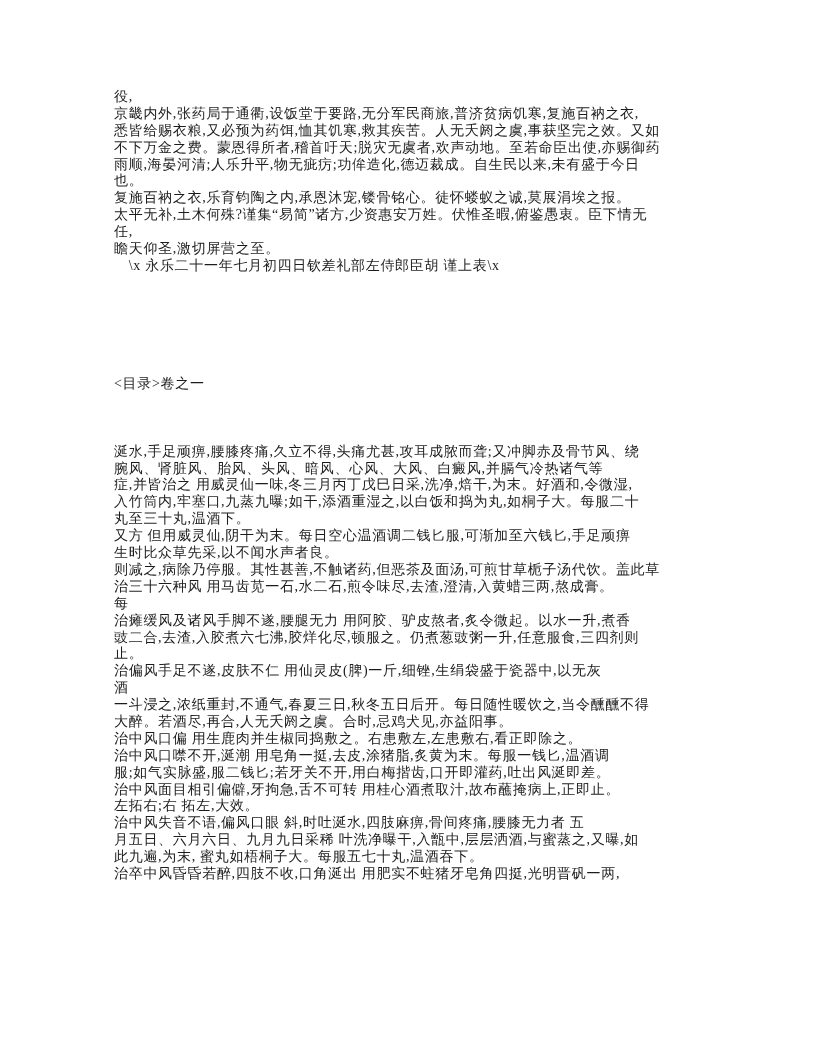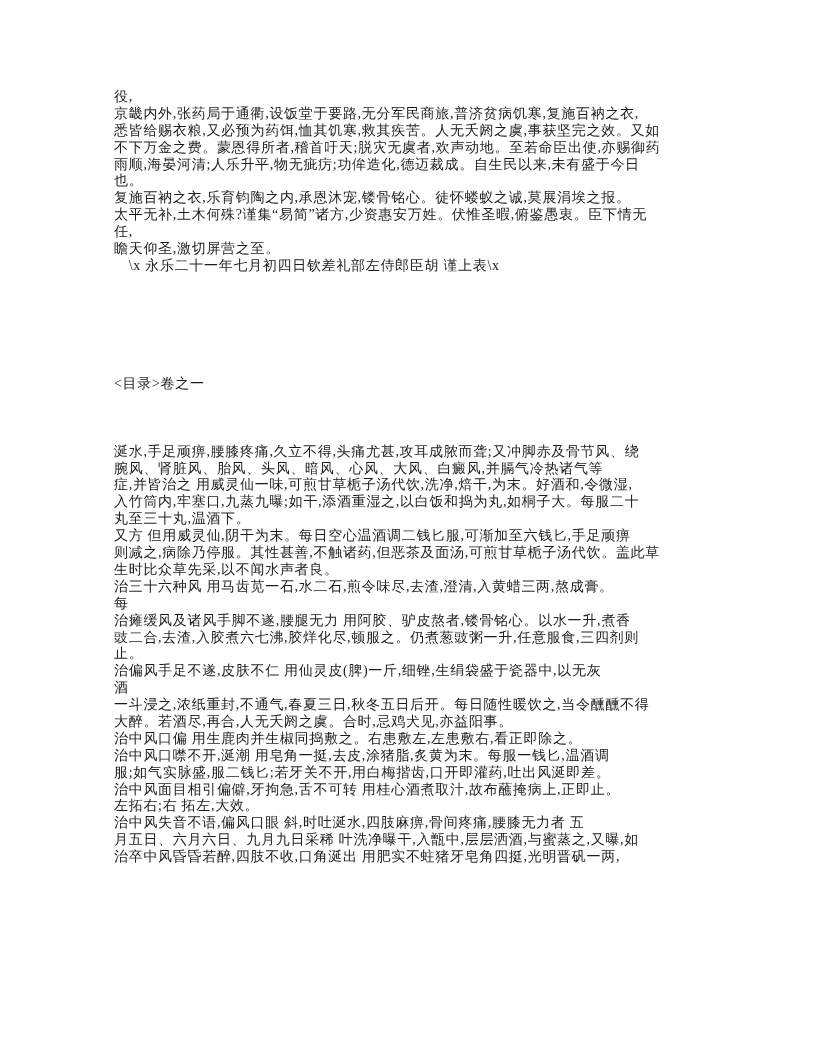--- a/index.html
+++ b/index.html
@@ -51,37 +51,38 @@
       <div class="line"> </div>
       <div class="line"> </div>
       <div class="line"> </div>
       <div class="line"> </div>
       <div class="line">&lt;目录&gt;卷之一</div>
       <div class="line"> </div>
       <div class="line"> </div>
       <div class="line"> </div>
       <div class="line">涎水,手足顽痹,腰膝疼痛,久立不得,头痛尤甚,攻耳成脓而聋;又冲脚赤及骨节风、绕</div>
       <div class="line">腕风、肾脏风、胎风、头风、暗风、心风、大风、白癜风,并膈气冷热诸气等</div>
-      <div class="line">症,并皆治之 用威灵仙一味,可煎甘草栀子汤代饮,洗净,焙干,为末。好酒和,令微湿,</div>
+      <div class="line">症,并皆治之 用威灵仙一味,冬三月丙丁戊巳日采,洗净,焙干,为末。好酒和,令微湿,</div>
       <div class="line">入竹筒内,牢塞口,九蒸九曝;如干,添酒重湿之,以白饭和捣为丸,如桐子大。每服二十</div>
       <div class="line">丸至三十丸,温酒下。</div>
       <div class="line">又方 但用威灵仙,阴干为末。每日空心温酒调二钱匕服,可渐加至六钱匕,手足顽痹</div>
+      <div class="line">生时比众草先采,以不闻水声者良。</div>
       <div class="line">则减之,病除乃停服。其性甚善,不触诸药,但恶茶及面汤,可煎甘草栀子汤代饮。盖此草</div>
-      <div class="line">生时比众草先采,以不闻水声者良。</div>
       <div class="line">治三十六种风 用马齿苋一石,水二石,煎令味尽,去渣,澄清,入黄蜡三两,熬成膏。</div>
       <div class="line">每</div>
-      <div class="line">治瘫缓风及诸风手脚不遂,腰腿无力 用阿胶、驴皮熬者,镂骨铭心。以水一升,煮香</div>
+      <div class="line">治瘫缓风及诸风手脚不遂,腰腿无力 用阿胶、驴皮熬者,炙令微起。以水一升,煮香</div>
       <div class="line">豉二合,去渣,入胶煮六七沸,胶烊化尽,顿服之。仍煮葱豉粥一升,任意服食,三四剂则</div>
       <div class="line">止。</div>
       <div class="line">治偏风手足不遂,皮肤不仁 用仙灵皮(脾)一斤,细锉,生绢袋盛于瓷器中,以无灰</div>
       <div class="line">酒</div>
       <div class="line">一斗浸之,浓纸重封,不通气,春夏三日,秋冬五日后开。每日随性暖饮之,当令醺醺不得</div>
       <div class="line">大醉。若酒尽,再合,人无夭阏之虞。合时,忌鸡犬见,亦益阳事。</div>
       <div class="line">治中风口偏 用生鹿肉并生椒同捣敷之。右患敷左,左患敷右,看正即除之。</div>
       <div class="line">治中风口噤不开,涎潮 用皂角一挺,去皮,涂猪脂,炙黄为末。每服一钱匕,温酒调</div>
       <div class="line">服;如气实脉盛,服二钱匕;若牙关不开,用白梅揩齿,口开即灌药,吐出风涎即差。</div>
       <div class="line">治中风面目相引偏僻,牙拘急,舌不可转 用桂心酒煮取汁,故布蘸掩病上,正即止。</div>
       <div class="line">左拓右;右 拓左,大效。</div>
       <div class="line">治中风失音不语,偏风口眼 斜,时吐涎水,四肢麻痹,骨间疼痛,腰膝无力者 五</div>
       <div class="line">月五日、六月六日、九月九日采稀 叶洗净曝干,入甑中,层层洒酒,与蜜蒸之,又曝,如</div>
+      <div class="line">此九遍,为末, 蜜丸如梧桐子大。每服五七十丸,温酒吞下。</div>
       <div class="line">治卒中风昏昏若醉,四肢不收,口角涎出 用肥实不蛀猪牙皂角四挺,光明晋矾一两,</div>
     </div>
 </div>
 
 </body></html>

